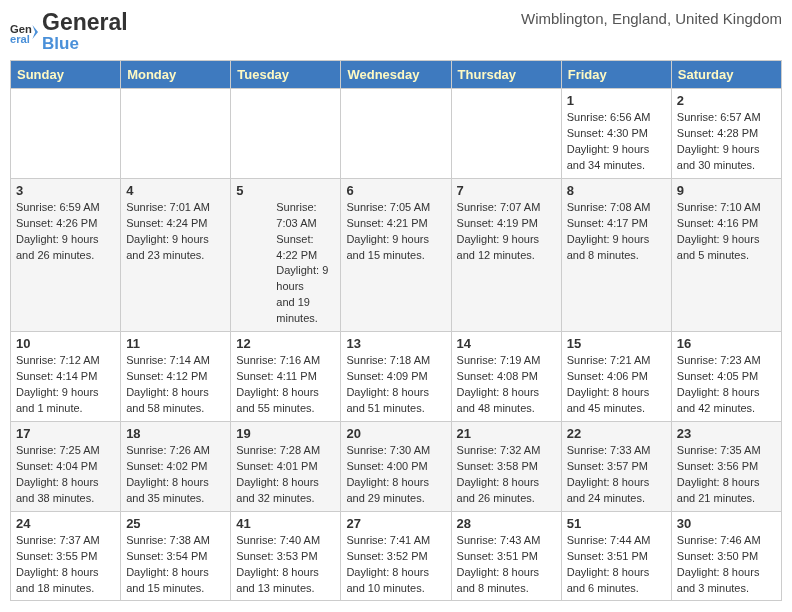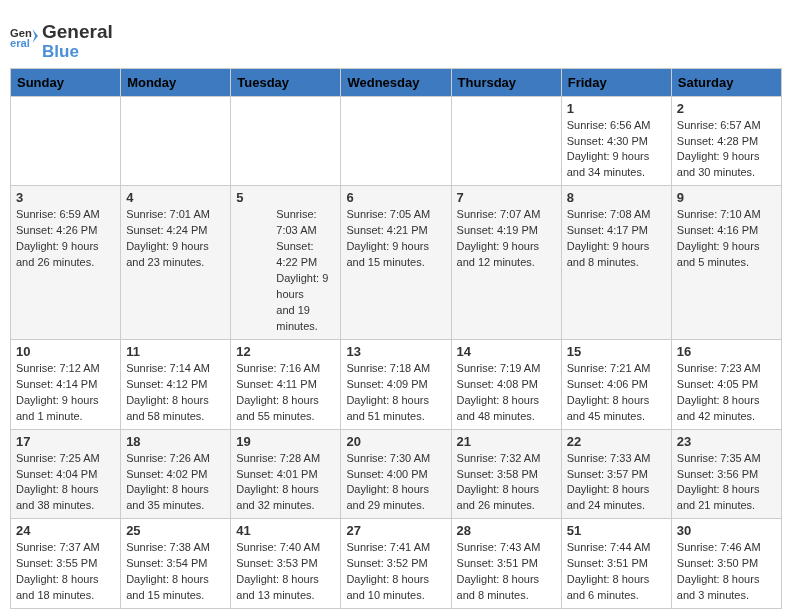--- a/index.html
+++ b/index.html
@@ -37,21 +37,21 @@
       font-size: 15px;
       color: #555;
     }
     table {
       width: 100%;
       border-collapse: collapse;
       table-layout: fixed;
     }
     th {
       background-color: #3e7abf;
-      color: #000000;
+      color: #fef9c3;
       text-align: left;
       padding: 6px 6px;
       font-size: 13px;
       font-weight: bold;
       border: 1px solid #ccc;
     }
     td {
       vertical-align: top;
       border: 1px solid #ccc;
       padding: 4px 5px;
@@ -84,25 +84,26 @@
 <body>
 
 <div class="header">
   <div class="logo">
     <svg class="logo-icon" viewBox="0 0 40 40">
       <text x="0" y="22" font-size="16" font-weight="bold" fill="#333">Gen</text>
       <text x="0" y="36" font-size="16" font-weight="bold" fill="#4a90d9">eral</text>
       <polygon points="32,10 40,20 32,30 36,20" fill="#4a90d9"></polygon>
     </svg>
     <div>
-      <div style="font-size:19px;font-weight:bold;color:#333;line-height:1.1;margin-top:12px;">General</div>
+      <div style="font-size:23px;font-weight:bold;color:#333;line-height:1.1;">General</div>
       <div style="font-size:17px;font-weight:bold;color:#4a90d9;line-height:1.1;">Blue</div>
     </div>
   </div>
   <div class="title-block">
+    <div class="location">Wimblington, England, United Kingdom</div>
   </div>
 </div>
 
 <table>
   <thead>
     <tr>
     <th>Sunday</th>
         <th>Monday</th>
         <th>Tuesday</th>
         <th>Wednesday</th>

